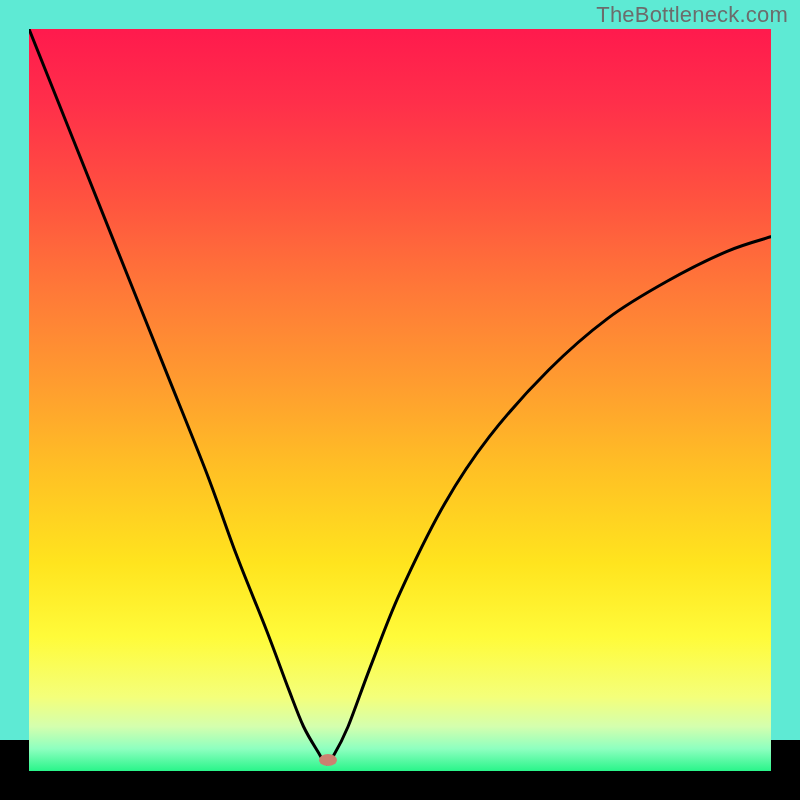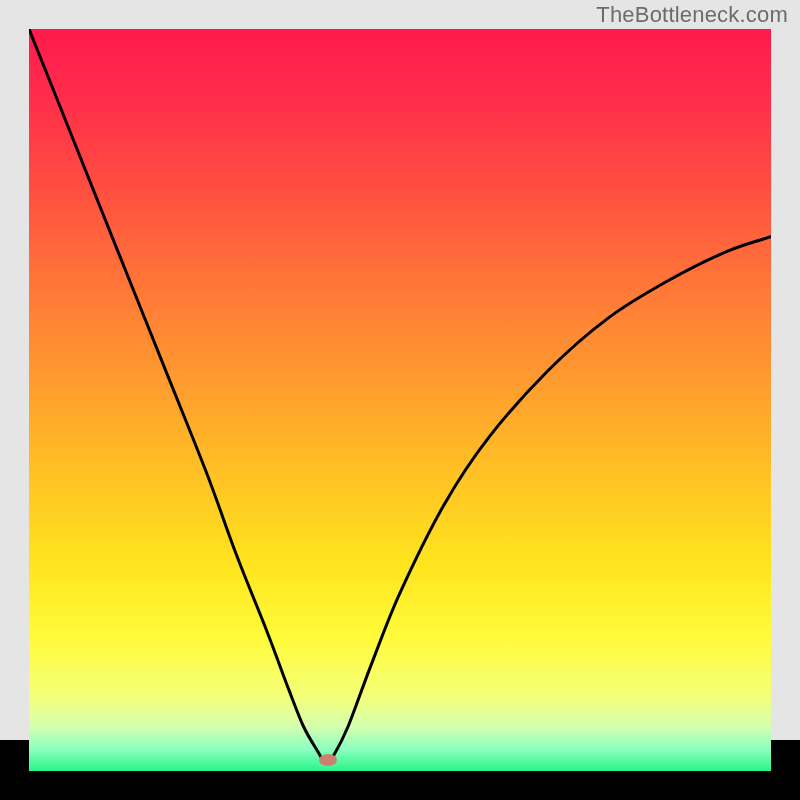--- a/index.html
+++ b/index.html
@@ -8,21 +8,21 @@
     width: 800px;
     height: 800px;
     background: #000;
     overflow: hidden;
     font-family: Arial, Helvetica, sans-serif;
   }
   .canvas {
     position: relative;
     width: 800px;
     height: 740px;
-    background: #e5e5e5;
+    background: #5eead4;
   }
   .watermark {
     position: absolute;
     top: 2px;
     right: 12px;
     color: #6c6c6c;
     font-size: 22px;
     font-weight: 500;
     letter-spacing: 0.2px;
     z-index: 5;

